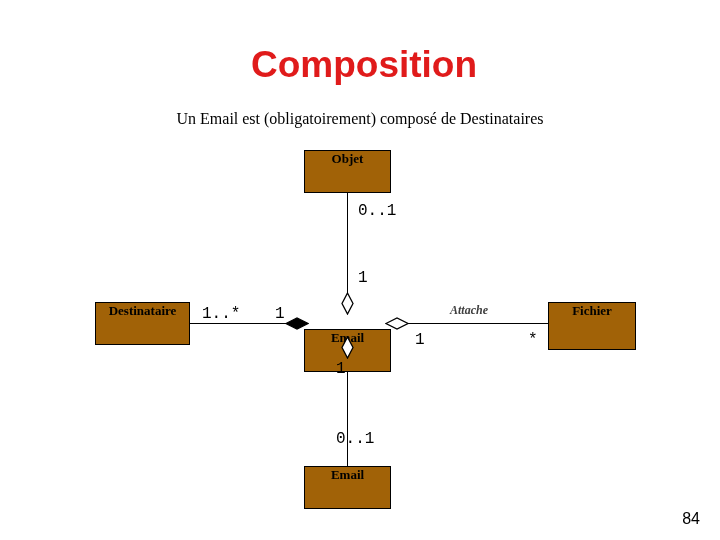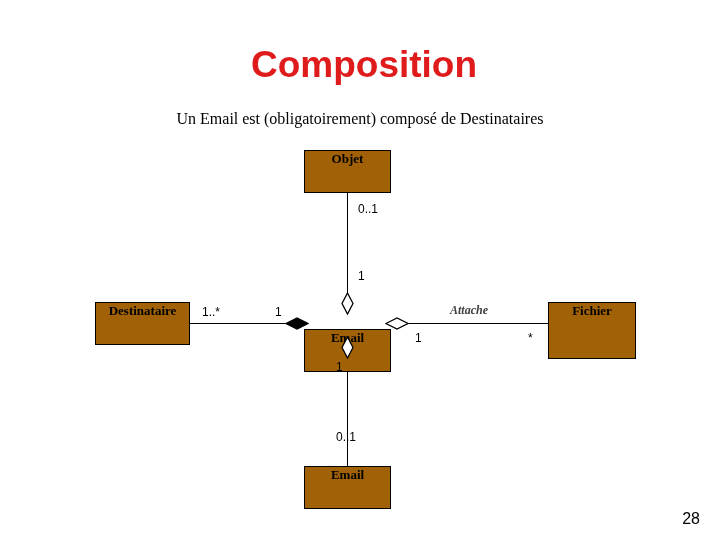--- a/index.html
+++ b/index.html
@@ -54,21 +54,21 @@
   .uml-box-label {
     font-family: "Liberation Serif", serif;
     font-weight: bold;
     font-size: 13px;
     color: #000000;
     white-space: nowrap;
   }
   #box-objet        { left: 304px; top: 150px; width: 87px; height: 43px; }
   #box-email        { left: 304px; top: 302px; width: 87px; height: 43px; margin-top: 27px; }
   #box-destinataire { left: 95px;  top: 302px; width: 95px; height: 43px; }
-  #box-fichier      { left: 548px; top: 302px; width: 88px; height: 57px; }
+  #box-fichier      { left: 548px; top: 302px; width: 88px; height: 48px; }
   #box-texte        { left: 304px; top: 466px; width: 87px; height: 43px; }
   
   .line-v {
     position: absolute;
     width: 0;
     border-left: 1.3px solid #000000;
     z-index: 2;
   }
   .line-h {
     position: absolute;
@@ -85,22 +85,22 @@
     z-index: 6;
   }
   .diamond svg { display: block; }
   #dia-objet-email { left: 341px; top: 292px; }
   #dia-email-texte { left: 341px; top: 336px; }
   #dia-dest-email  { left: 285px; top: 317px; }
   #dia-email-fich  { left: 385px; top: 317px; }
   
   .mult {
     position: absolute;
-    font-family: Liberation Sans, sans-serif;
-    font-size: 12px;
+    font-family: Liberation Mono, monospace;
+    font-size: 16px;
     color: #000000;
     white-space: nowrap;
     z-index: 7;
   }
   .assoc-name {
     position: absolute;
     font-family: "Liberation Serif", serif;
     font-style: italic;
     font-weight: bold;
     font-size: 12px;
@@ -199,15 +199,15 @@
   <div class="assoc-name" id="assoc-attache">Attache</div>
 
   <div class="mult" id="mult-fich-left">1</div>
 
   <div class="mult" id="mult-fich-right">*</div>
 
   <div class="mult" id="mult-texte-high">1</div>
 
   <div class="mult" id="mult-texte-low">0..1</div>
 
-  <div class="page-number">28</div>
+  <div class="page-number">84</div>
 
 </div>
 
 </body></html>

